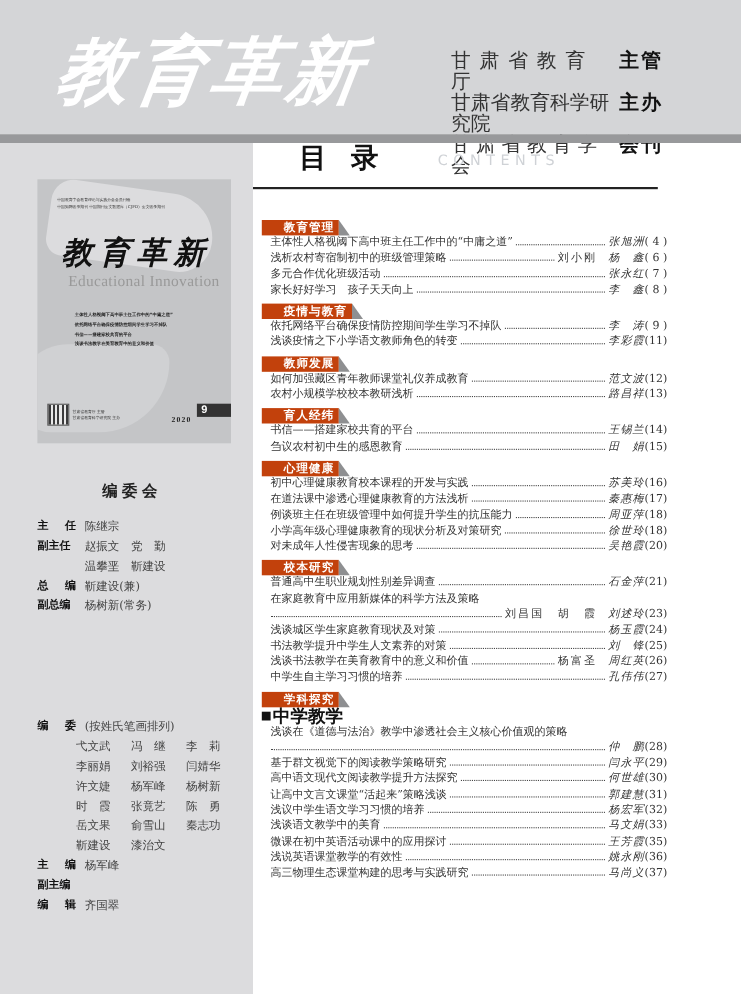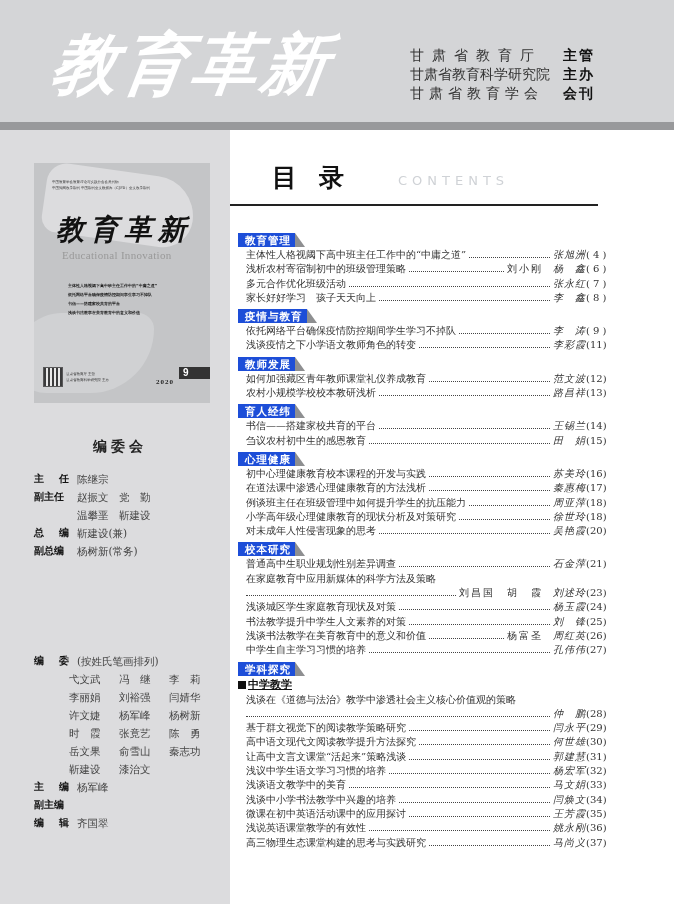--- a/index.html
+++ b/index.html
@@ -21,21 +21,21 @@
   }
   .logo {
     position: absolute; left: 52px; top: 20px;
     font-size: 66px; color: #ffffff; letter-spacing: 4px;
     font-style: italic; font-weight: bold;
     font-family: "DejaVu Serif", serif;
     transform: skewX(-8deg);
   }
   .sponsors {
     position: absolute; left: 410px; top: 46px;
-    font-size: 14px; line-height: 19px; color: #333;
+    font-size: 18px; line-height: 19px; color: #333;
   }
   .sponsor-row { display: flex; }
   .sponsor-name { width: 153px; letter-spacing: 4px; }
   .sponsor-name.tight { letter-spacing: 0px; }
   .sponsor-role { font-weight: bold; font-family: Liberation Serif, serif; letter-spacing: 2px; color: #111; }
 
   
   .sidebar {
     position: absolute; left: 0; top: 130px; width: 230px; height: 774px;
     background: #dcdcde;
@@ -58,21 +58,21 @@
     position: absolute; left: 18px; top: 16px; width: 150px;
     font-size: 3.5px; color: #333; line-height: 6px;
   }
   .cover-logo {
     position: absolute; left: 22px; top: 48px;
     font-size: 28px; font-weight: bold; font-style: italic; color: #111;
     letter-spacing: 6px;
   }
   .cover-en {
     position: absolute; left: 28px; top: 86px;
-    font-size: 11px; color: #999; letter-spacing: 0.3px;
+    font-size: 14px; color: #999; letter-spacing: 0.3px;
     font-family: "Liberation Serif", serif;
   }
   .cover-headlines {
     position: absolute; left: 34px; top: 118px; width: 130px;
   }
   .cover-headline {
     font-size: 4px; color: #222; font-weight: bold; height: 9px; line-height: 9px;
     font-family: "DejaVu Sans", sans-serif;
   }
   .cover-qr {
@@ -110,54 +110,54 @@
     font-family: "DejaVu Sans", sans-serif; font-size: 10px;
     display: flex; justify-content: space-between; padding-right: 8px;
   }
   .board-label span { display: inline-block; }
   .board-value { flex: 1; color: #444; }
   .board-names { display: grid; grid-template-columns: 50px 50px 50px; }
   .gap { height: 92px; }
 
   
   .main {
-    position: absolute; left: 230px; top: 148px; width: 444px; height: 690px;
+    position: absolute; left: 230px; top: 114px; width: 444px; height: 690px;
   }
   .toc-title {
     position: absolute; left: 42px; top: 13px;
     font-size: 25px; font-weight: bold; letter-spacing: 22px; color: #111;
   }
   .toc-contents {
     position: absolute; left: 168px; top: 25px;
     font-size: 13px; letter-spacing: 5px; color: #cfd2d6;
     font-family: "DejaVu Sans", sans-serif;
   }
   .toc-rule {
     position: absolute; left: 0; top: 56px; width: 368px; height: 1.5px; background: #222;
   }
   .toc {
     position: absolute; left: 8px; top: 81px; width: 374px;
   }
   .section-hdr {
     display: inline-block; position: relative;
     height: 14px; line-height: 14px;
-    background: #1d4ed8; color: #fff;
+    background: #c2410c; color: #fff;
     font-size: 10.5px; font-weight: bold; letter-spacing: 1px;
-    padding: 0 4px 0 7px;
+    padding: 0 4px 0 20px;
     font-family: "DejaVu Sans", sans-serif;
     margin-top: 3px;
   }
   .section-hdr::after {
     content: ""; position: absolute; right: -10px; top: 0;
     border-left: 10px solid #8e8f91; border-top: 14px solid transparent;
   }
   .subsection {
-    font-size: 11px; font-weight: bold; color: #111; height: 16px; line-height: 16px;
+    font-size: 16px; font-weight: bold; color: #111; height: 16px; line-height: 16px;
     font-family: "DejaVu Sans", sans-serif;
-    display: flex; align-items: center; text-decoration: underline;
+    display: flex; align-items: center;
   }
   .sub-square { width: 8px; height: 8px; background: #111; margin-right: 2px; display: inline-block; }
   .entry {
     display: flex; align-items: baseline;
     font-size: 10px; height: 14.3px; line-height: 14.3px; color: #333;
     padding-left: 8px;
     white-space: nowrap;
   }
   .entry-title { flex: 0 0 auto; }
   .entry-dots {
@@ -476,26 +476,20 @@
         <span class="entry-author">杨宏军</span>
         <span class="entry-page">(32)</span>
       </div>
       <div class="entry">
         <span class="entry-title">浅谈语文教学中的美育</span>
         <span class="entry-dots"></span>
         <span class="entry-author">马文娟</span>
         <span class="entry-page">(33)</span>
       </div>
       <div class="entry">
-        <span class="entry-title">浅谈中小学书法教学中兴趣的培养</span>
-        <span class="entry-dots"></span>
-        <span class="entry-author">闫焕文</span>
-        <span class="entry-page">(34)</span>
-      </div>
-      <div class="entry">
         <span class="entry-title">微课在初中英语活动课中的应用探讨</span>
         <span class="entry-dots"></span>
         <span class="entry-author">王芳霞</span>
         <span class="entry-page">(35)</span>
       </div>
       <div class="entry">
         <span class="entry-title">浅说英语课堂教学的有效性</span>
         <span class="entry-dots"></span>
         <span class="entry-author">姚永刚</span>
         <span class="entry-page">(36)</span>

